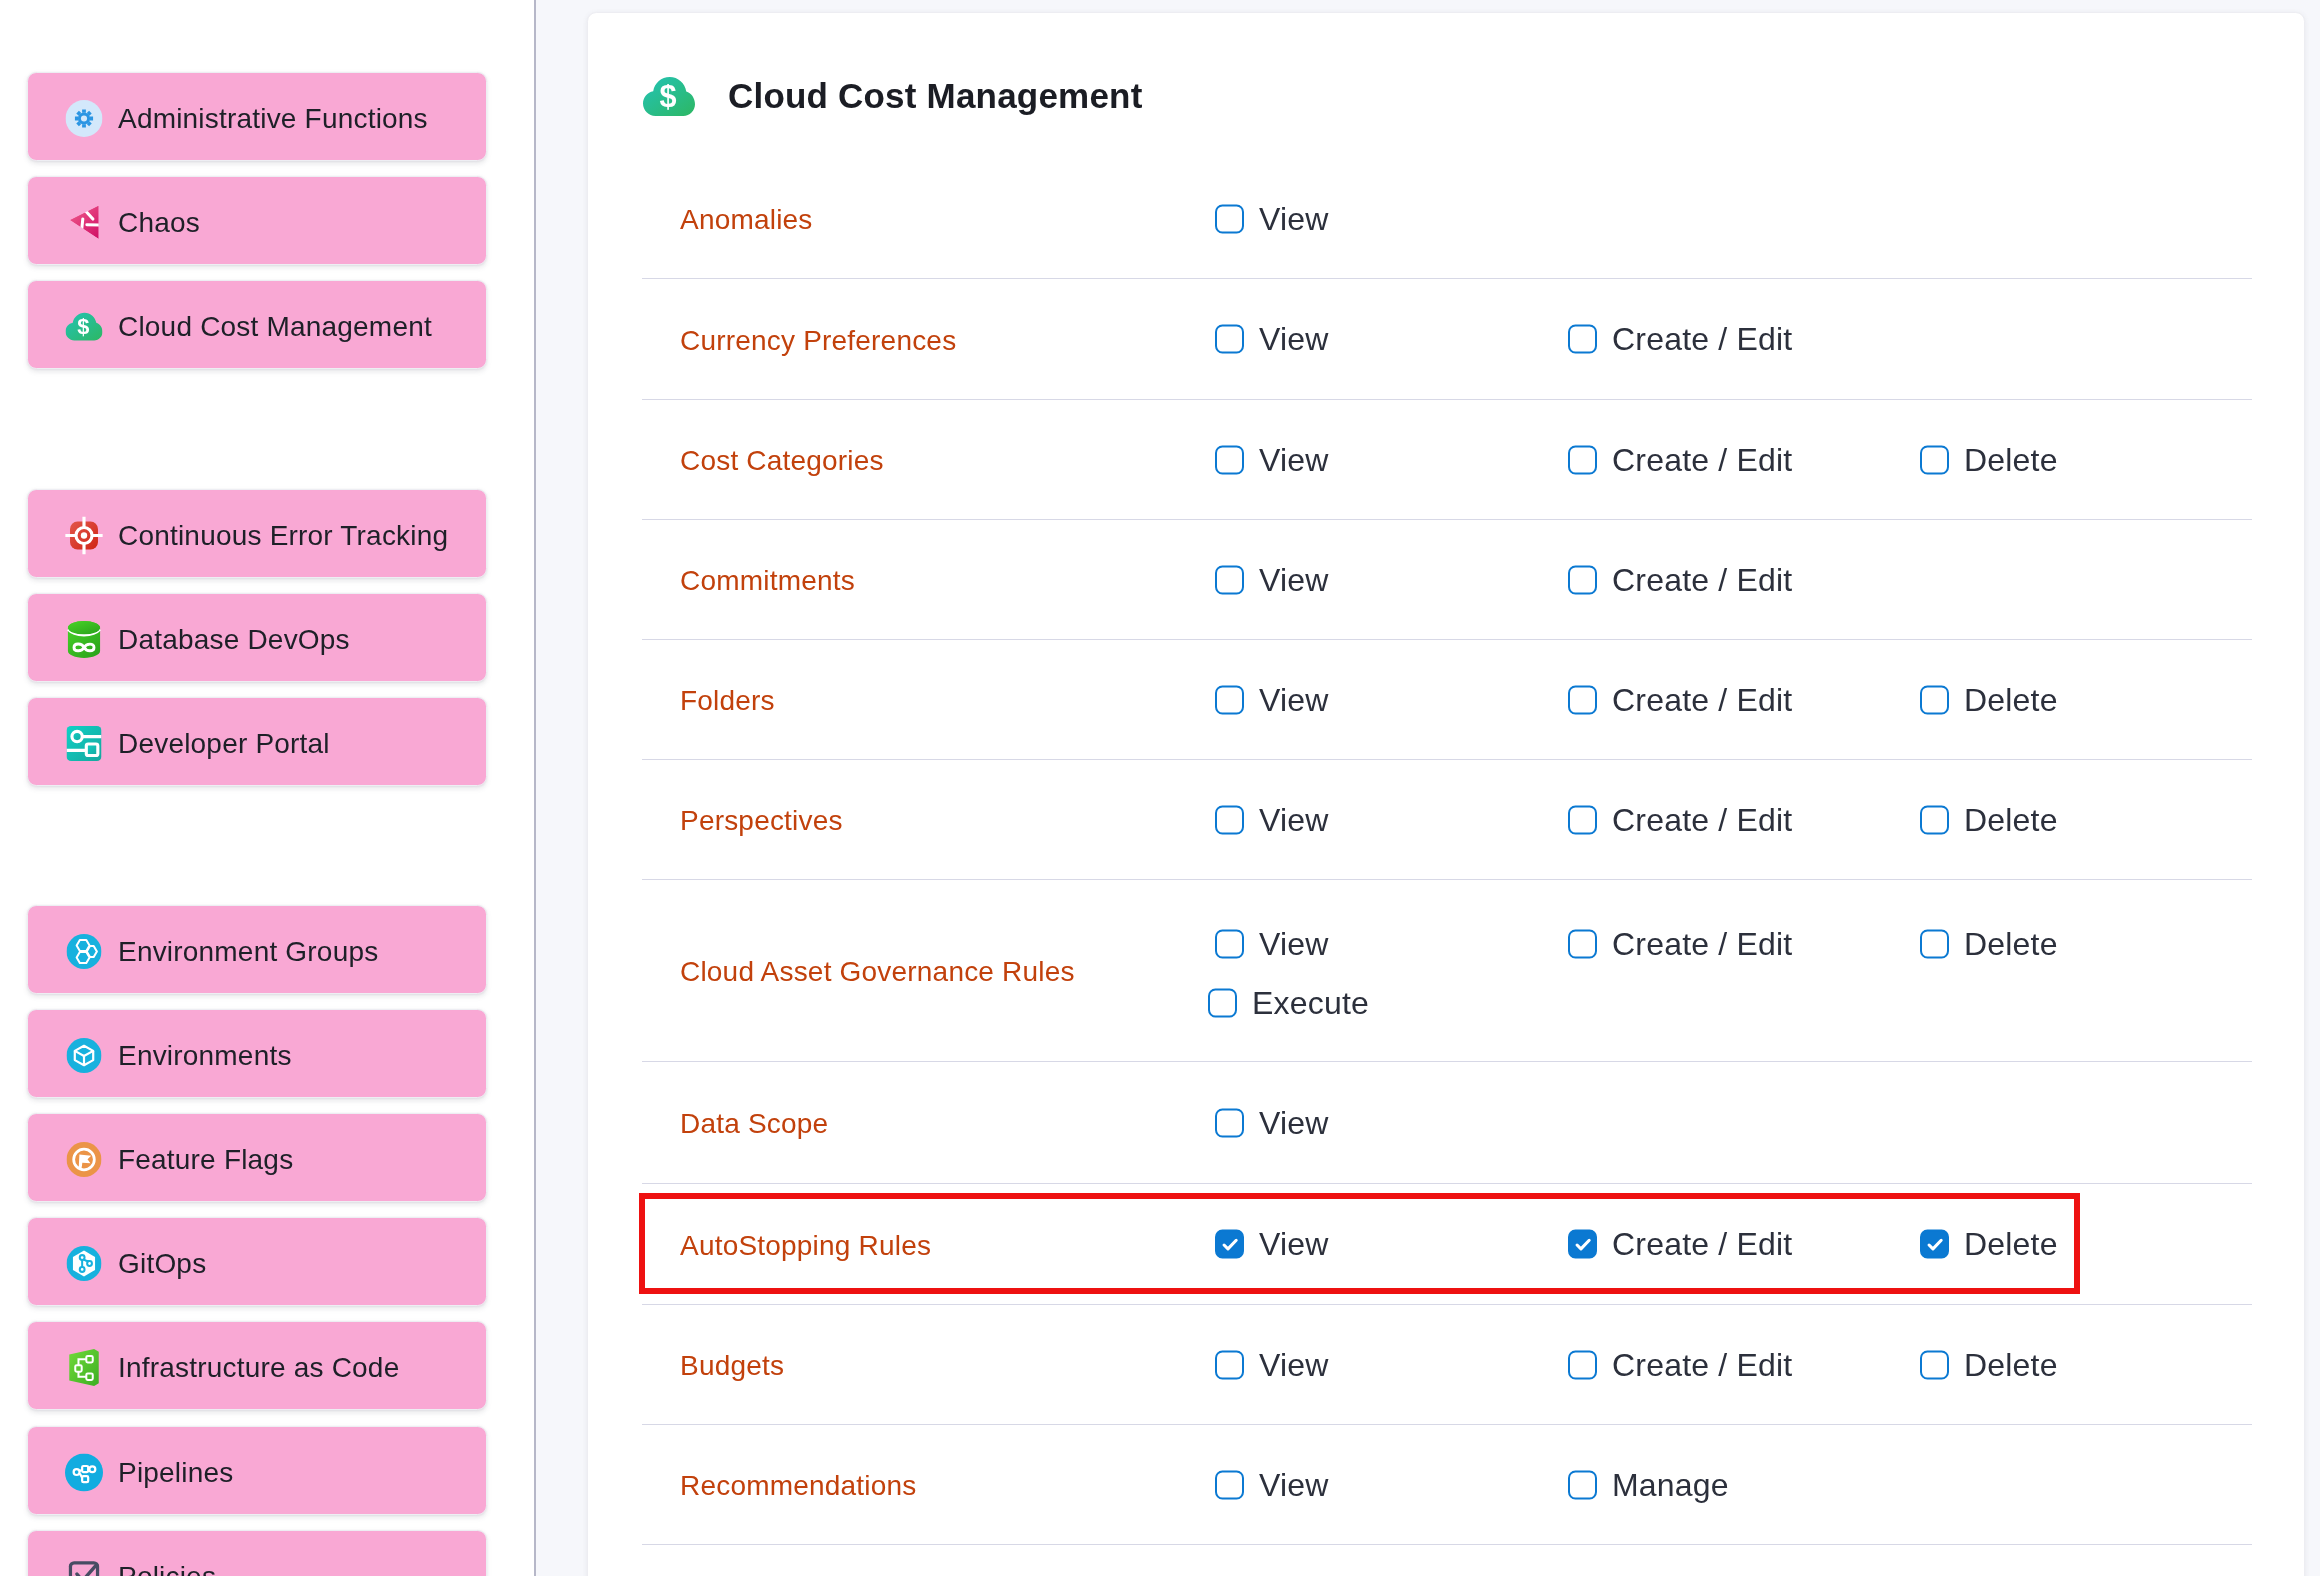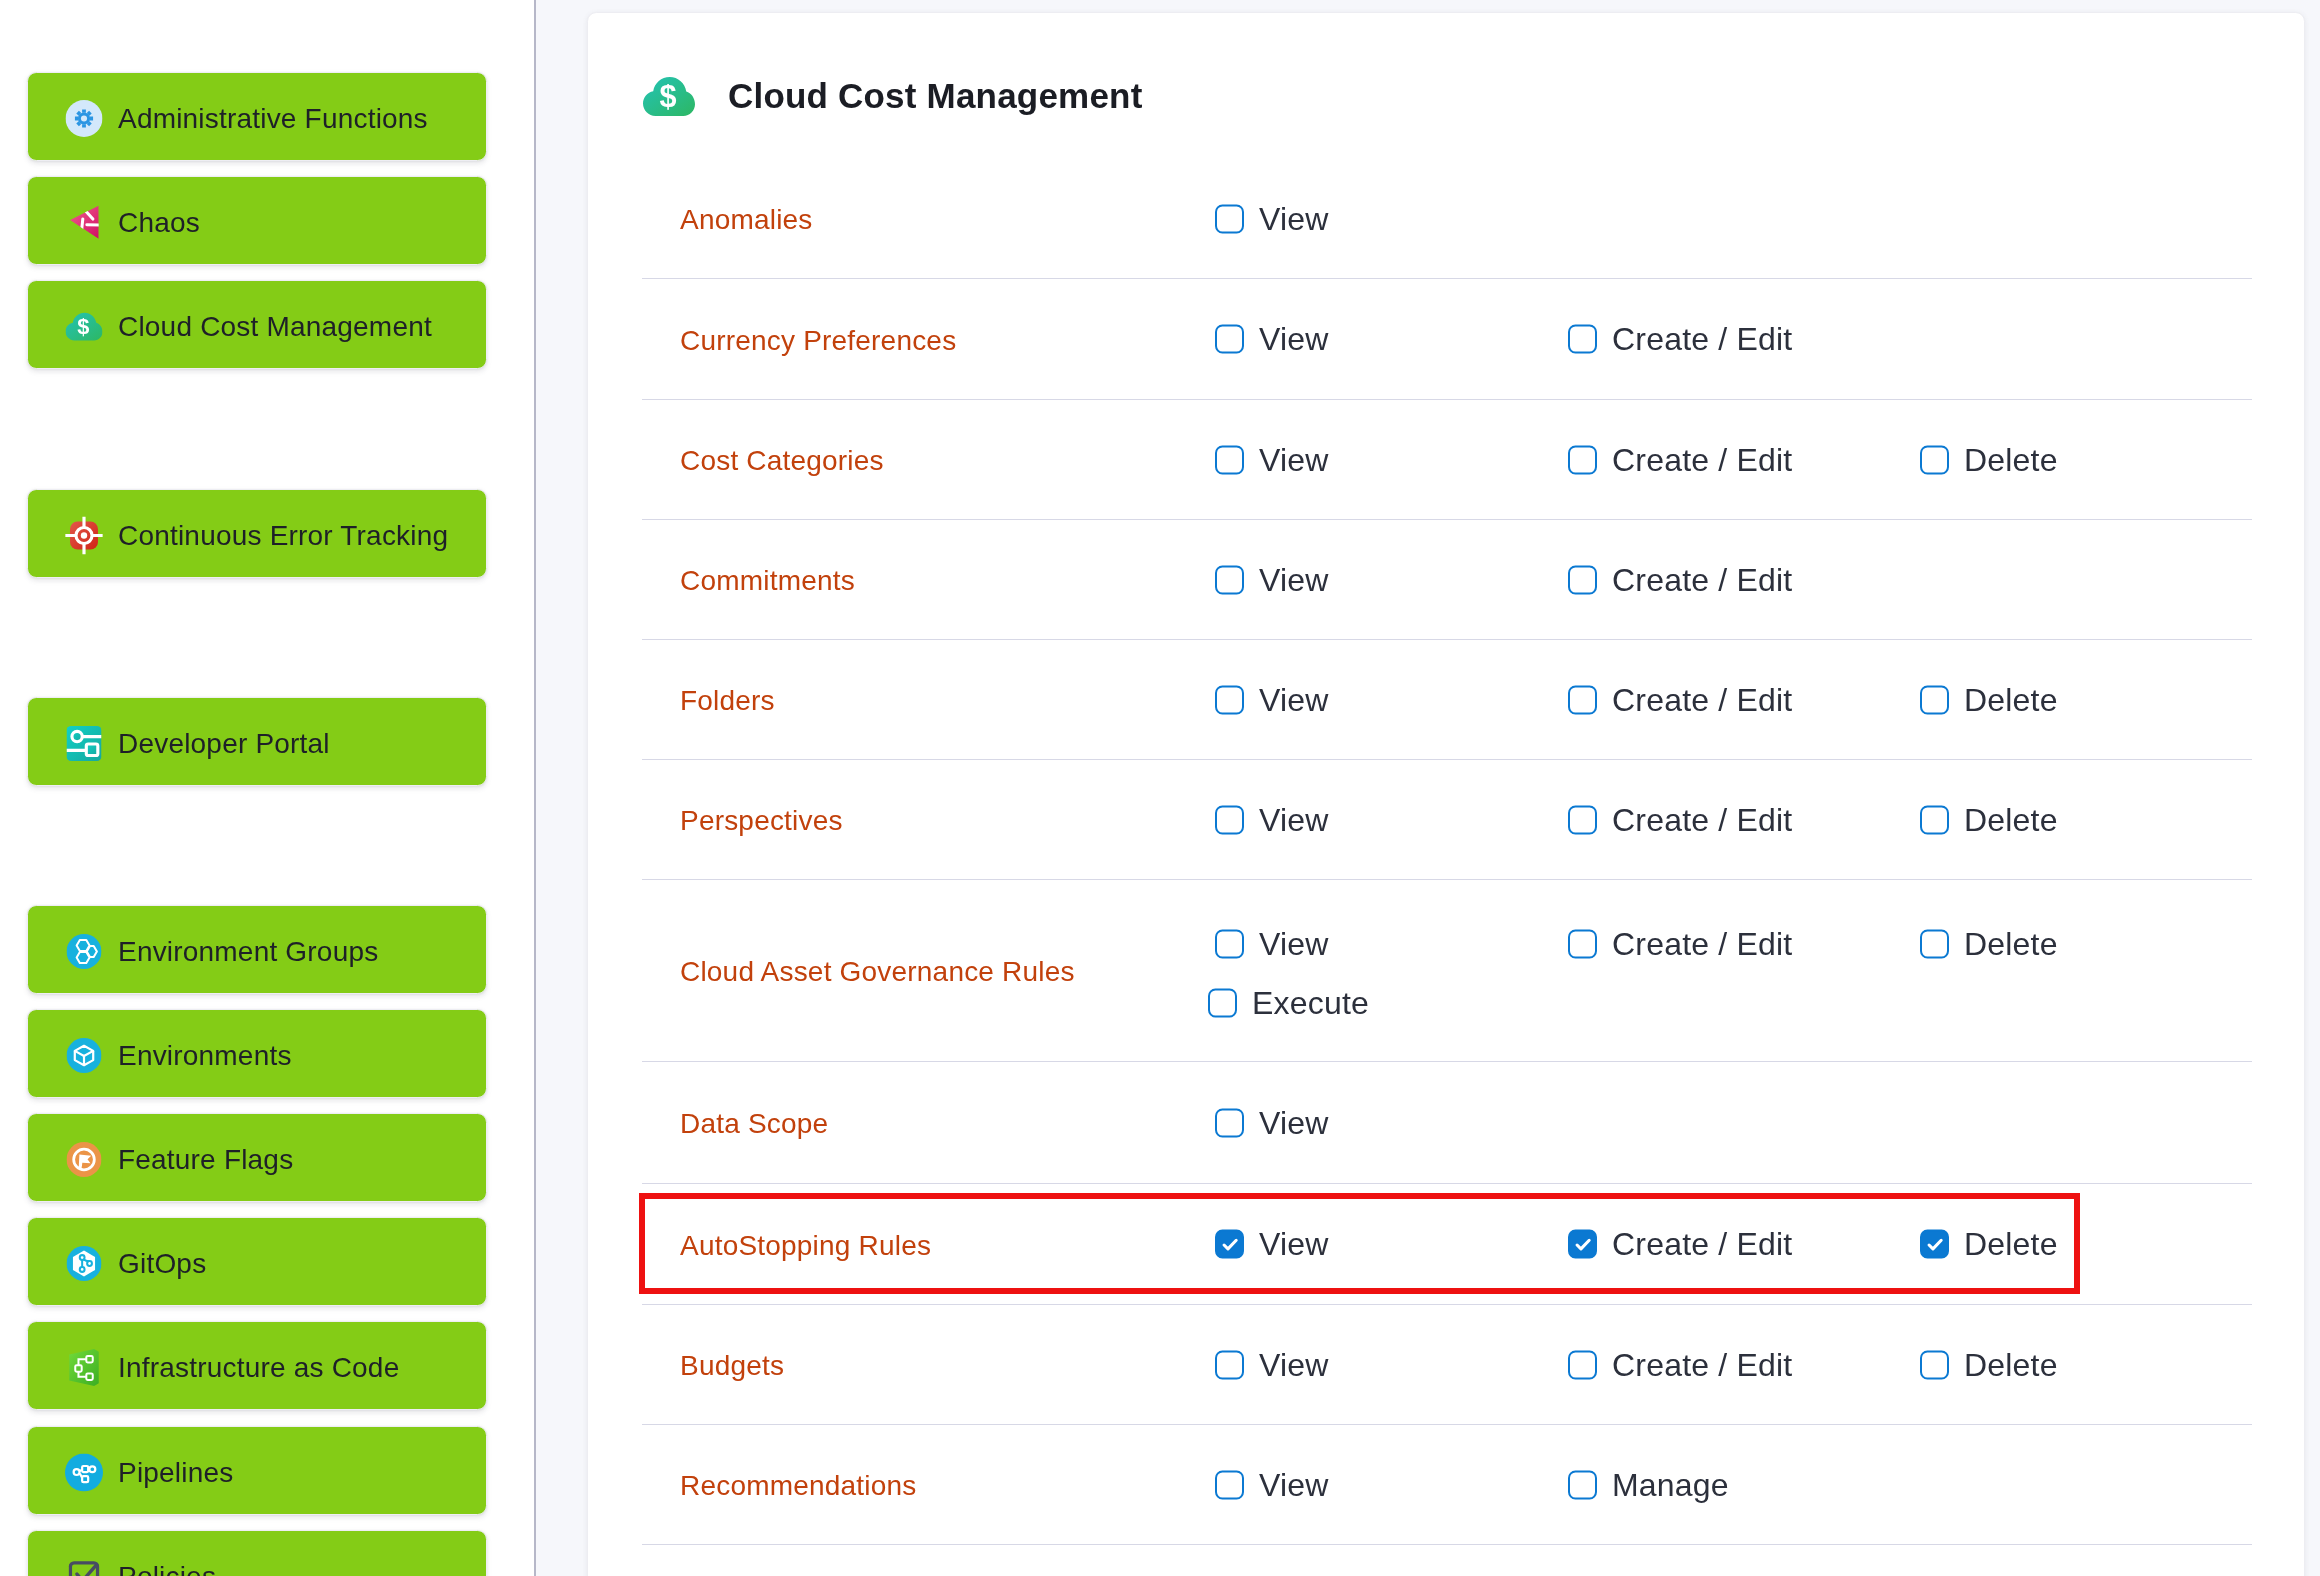--- a/index.html
+++ b/index.html
@@ -2,21 +2,21 @@
 <html style="font-size:15px"><head>
 <meta charset="utf-8">
 <style>
   * { margin:0; padding:0; box-sizing:border-box; }
   html,body { width:2321px; height:1577px; overflow:hidden; }
   body { font-family:"Liberation Sans", sans-serif; background:#ffffff; position:relative; }
   #root { position:absolute; left:0; top:0; width:2321px; height:1577px; overflow:hidden; }
 
   
   .sidebar { position:absolute; left:0; top:0; width:534px; height:1577px; background:#ffffff; }
-  .scard { position:absolute; left:27px; width:460px; height:89px; background:#84cc16;
+  .scard { position:absolute; left:27px; width:460px; height:89px; background:#f9a8d4;
            border-radius:9.3px; border:0.9px solid #eeeef3;
            box-shadow:0 2.8px 5.6px rgba(96,97,112,0.14), 0 0.9px 1.9px rgba(40,41,61,0.06);text-align:right; }
   .scard .icon { position:absolute; left:37px; top:calc(50% + 1.9px); transform:translateY(-50%); width:37px; height:37px; }
   .scard .icon svg { position:absolute; left:50%; top:50%; transform:translate(-50%,-50%); }
   .scard .lbl { position:absolute; left:90px; top:calc(50% + 2.8px); transform:translateY(-50%);
                 font-size:28px; color:#1e2028; letter-spacing:0.2px; white-space:nowrap; }
 
   .vdivider { position:absolute; left:534px; top:0; width:1.9px; height:1577px; background:#b6b7c8; }
 
   
@@ -119,20 +119,37 @@
   <line x1="22" y1="2" x2="22" y2="13" stroke-width="3.4"></line>
   <line x1="22" y1="31" x2="22" y2="42" stroke-width="3.4"></line>
   <line x1="2" y1="22" x2="13" y2="22" stroke-width="3.4"></line>
   <line x1="31" y1="22" x2="42" y2="22" stroke-width="3.4"></line>
  </g>
             <circle cx="22" cy="22" r="3.4" fill="#ffffff"></circle>
           </svg>
         </div>
     <div class="lbl">Continuous Error Tracking</div>
       </div>
+      <div class="scard" style="top:593px">
+    <div class="icon">
+          <svg width="34" height="37" viewBox="0 0 37 40">
+            <defs>
+              <linearGradient id="dbg" x1="0" y1="0" x2="0.8" y2="1">
+ <stop offset="0" stop-color="#48d428"></stop>
+                <stop offset="1" stop-color="#2ca51c"></stop>
+              </linearGradient>
+            </defs>
+ <path fill="url(#dbg)" d="M1 7.5 C1 3.4 8.8 0 18.5 0 C28.2 0 36 3.4 36 7.5 L36 32.5 C36 36.6 28.2 40 18.5 40 C8.8 40 1 36.6 1 32.5 Z"></path>
+ <path d="M1 9 C4.5 13 11 15.2 18.5 15.2 C26 15.2 32.5 13 36 9" stroke="#ffffff" stroke-width="2.8" fill="none"></path>
+ <ellipse cx="18.5" cy="7.2" rx="17.5" ry="7.2" fill="url(#dbg)"></ellipse>
+ <path d="M18.5 28.4 C15.8 23.6 7.6 23.9 7.6 28.6 C7.6 33.3 15.8 33.6 18.5 28.8 C21.2 23.9 29.4 23.6 29.4 28.6 C29.4 33.3 21.2 33.6 18.5 28.4 Z" stroke="#ffffff" stroke-width="3.1" fill="none" stroke-linejoin="round"></path>
+ </svg>
+        </div>
+    <div class="lbl">Database DevOps</div>
+      </div>
       <div class="scard" style="top:697px">
     <div class="icon">
           <svg width="35" height="35" viewBox="0 0 38 38">
             <defs>
               <linearGradient id="dpg" x1="0" y1="0" x2="1" y2="1">
  <stop offset="0" stop-color="#0fd1c6"></stop>
                 <stop offset="1" stop-color="#17a79e"></stop>
               </linearGradient>
             </defs>
  <rect x="0" y="0" width="38" height="38" rx="5" fill="url(#dpg)"></rect>

